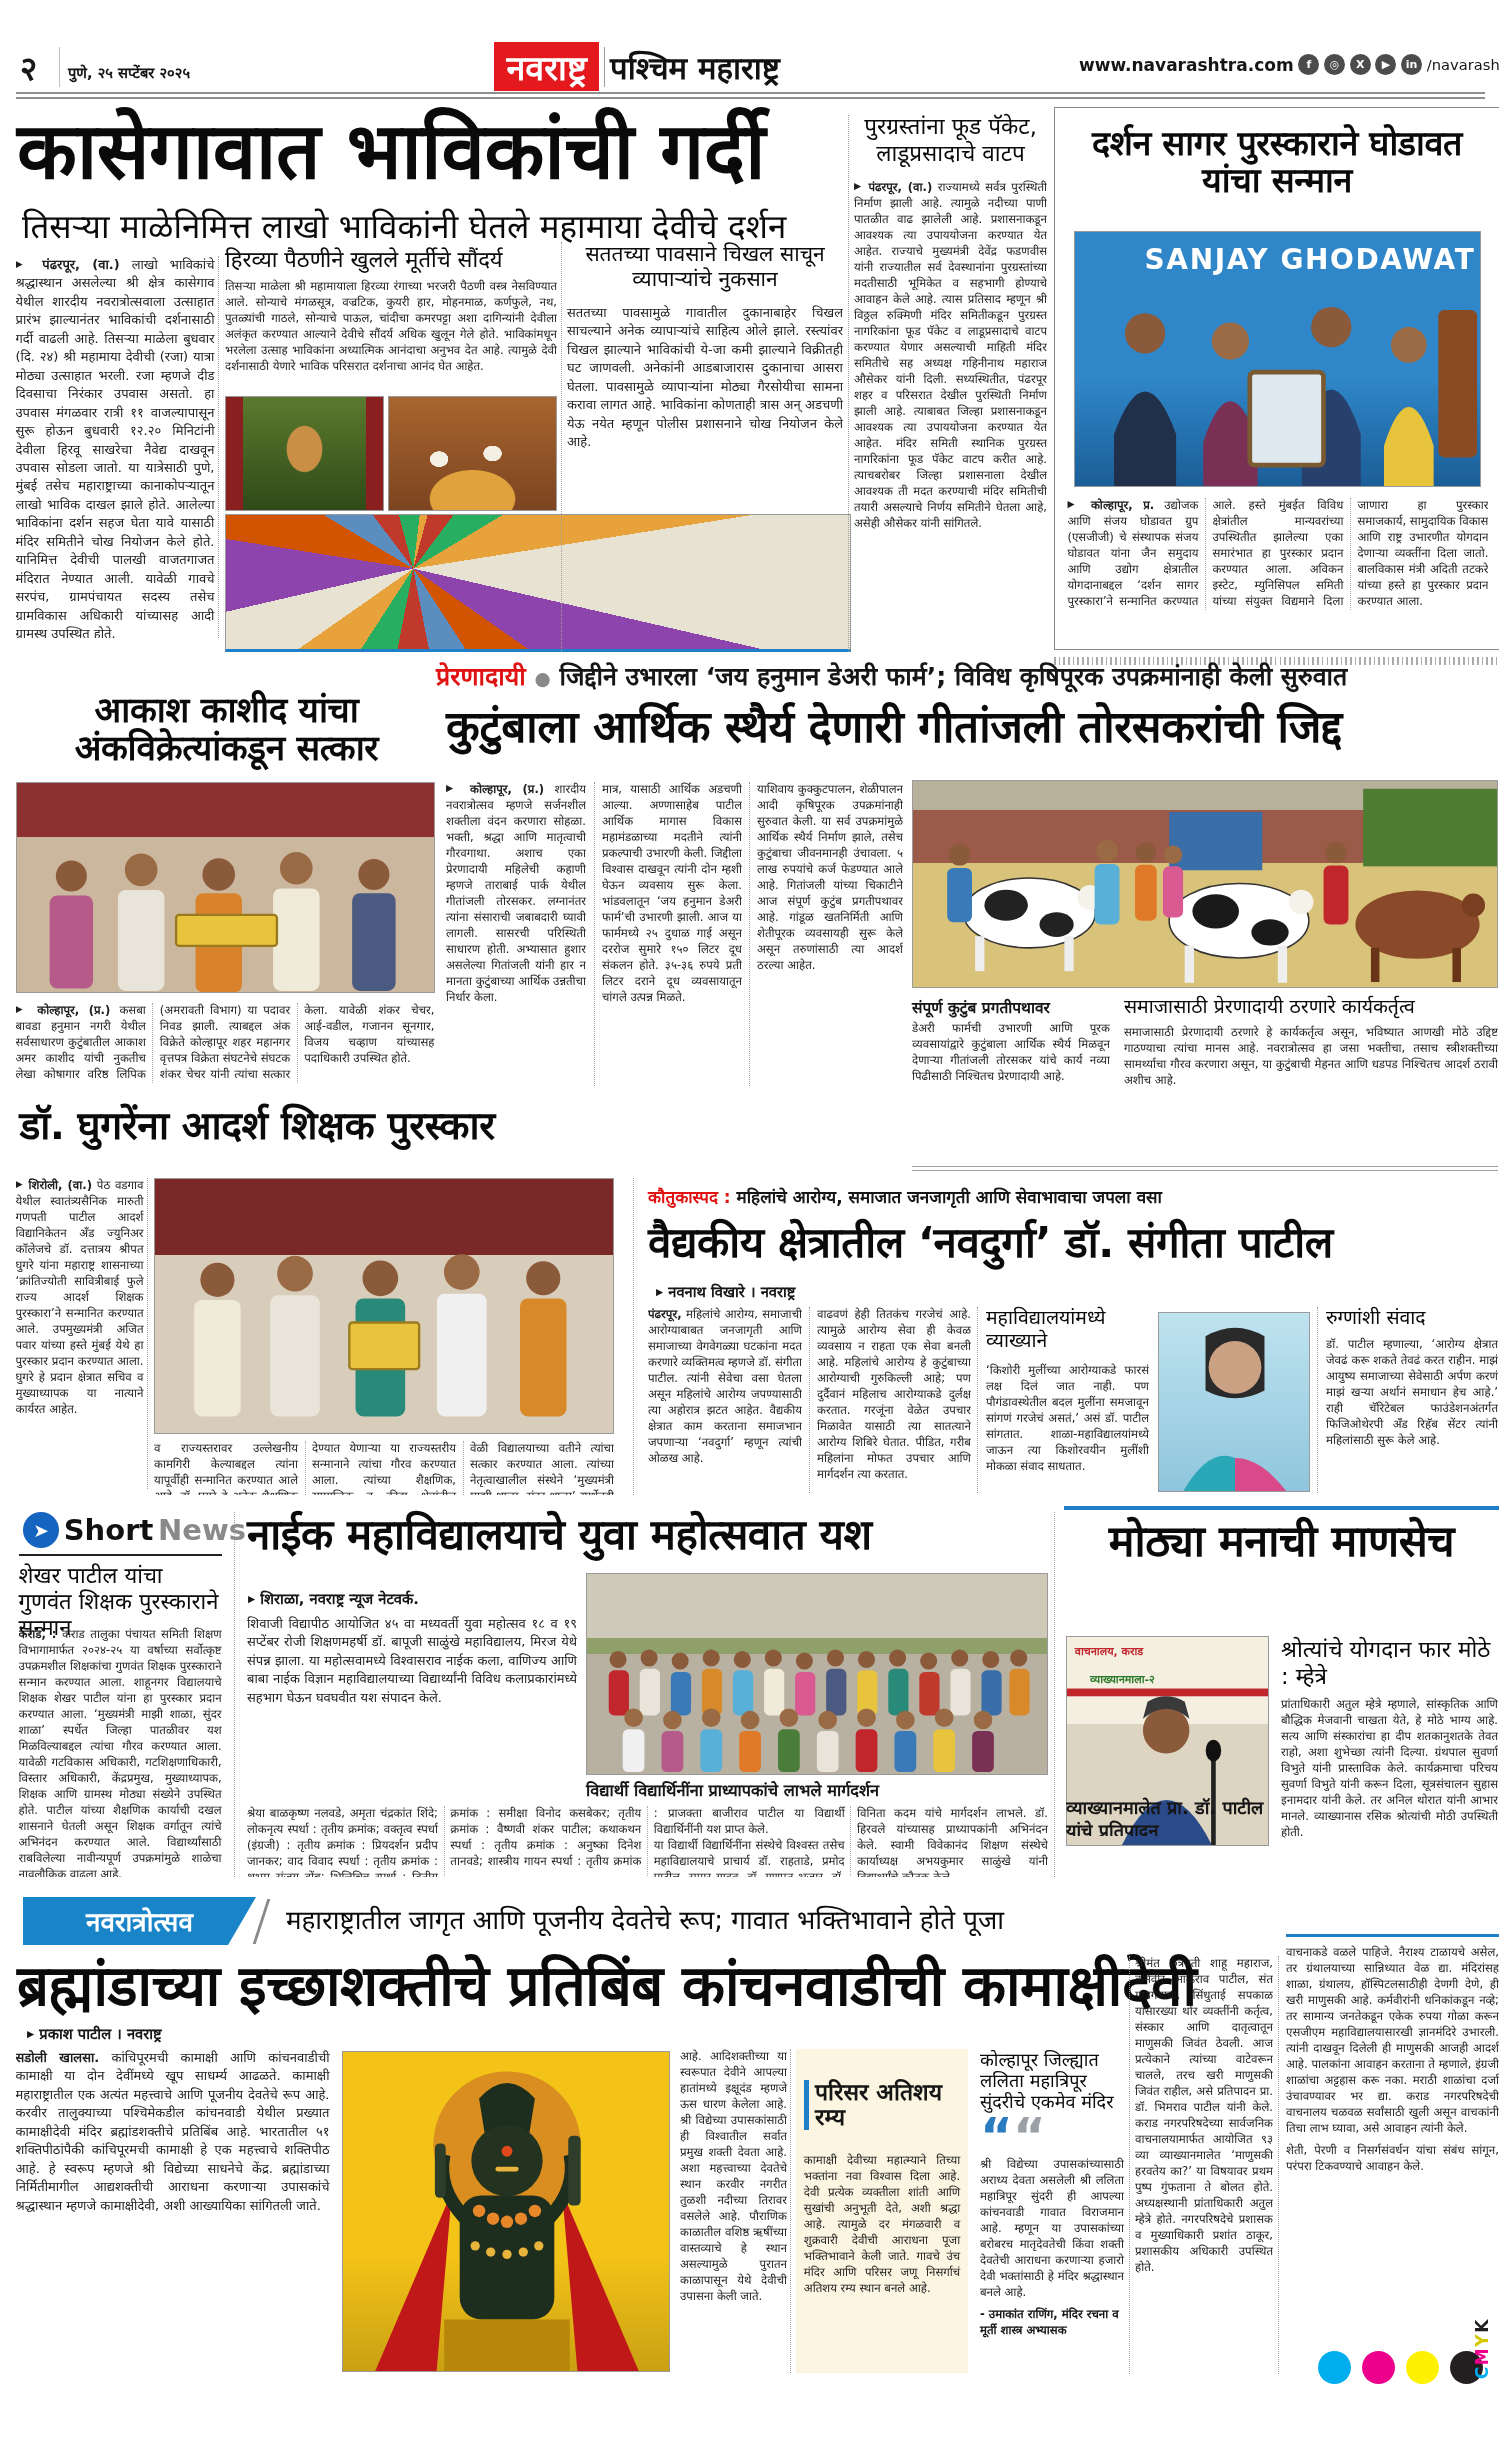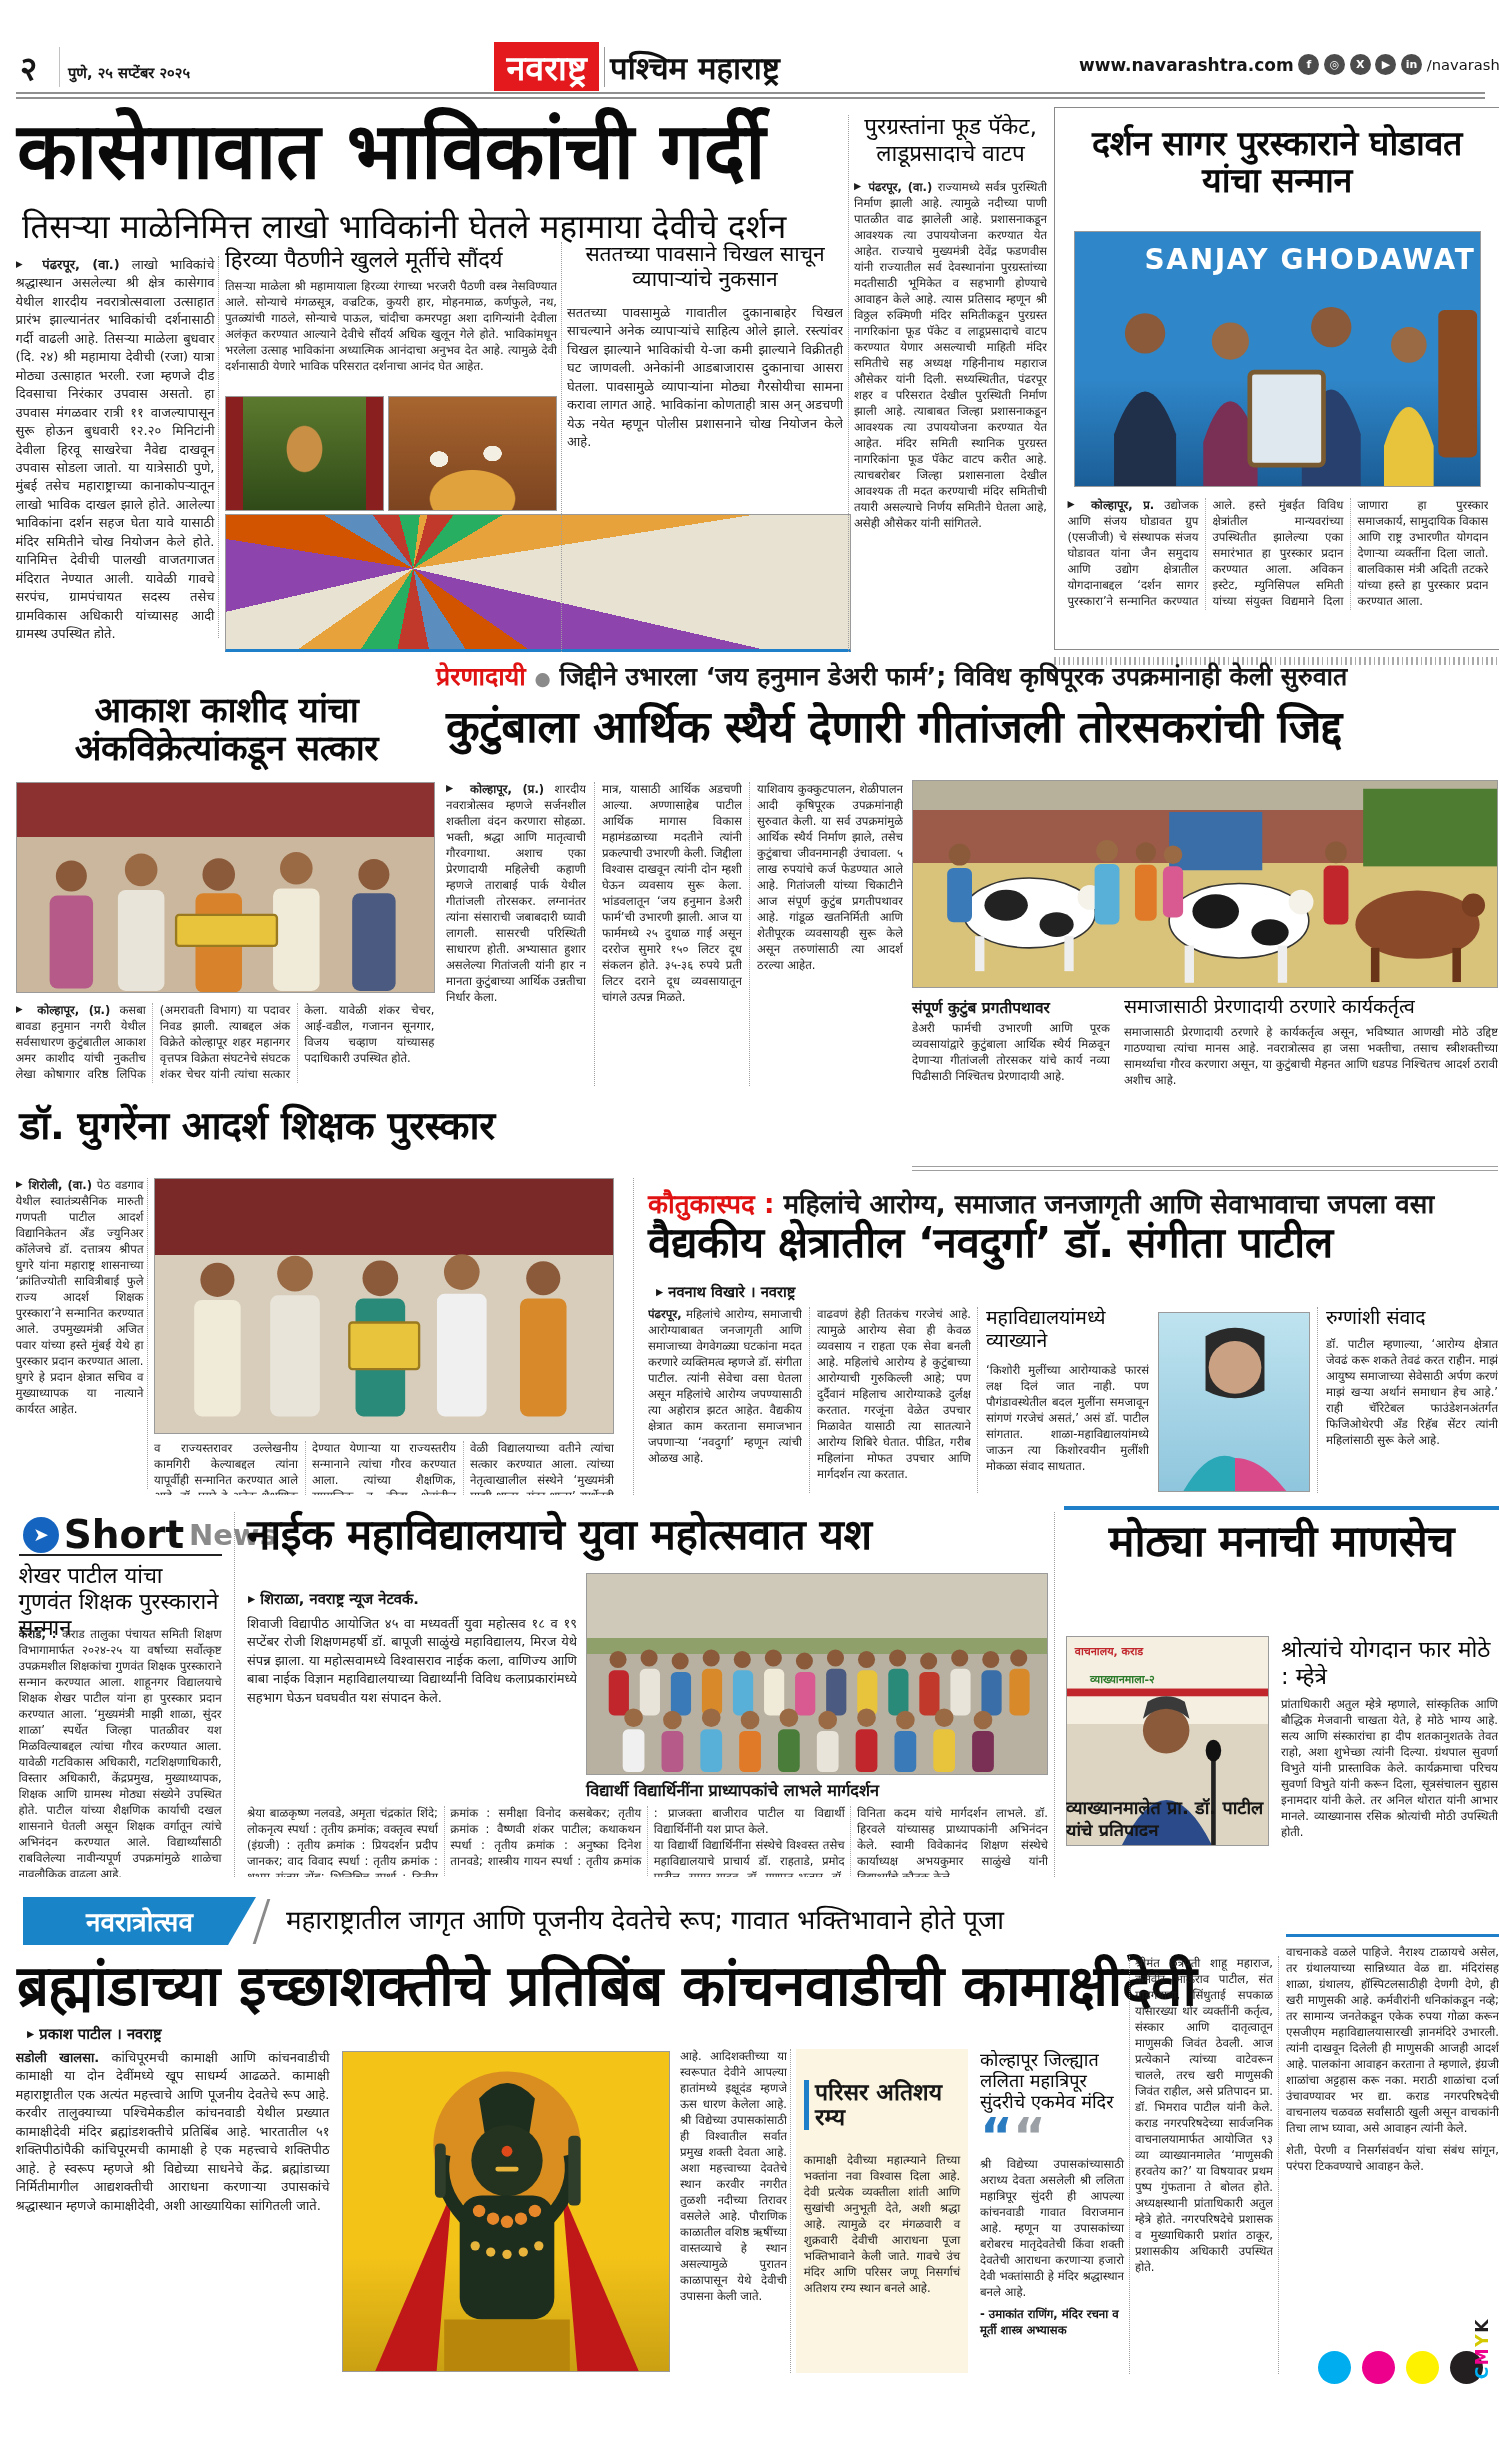--- a/index.html
+++ b/index.html
@@ -212,21 +212,21 @@
       <rect x="250" y="185" width="90" height="60" rx="4" fill="#e8c33c" stroke="#9a7a20" stroke-width="3"></rect>
     </svg>
   </div>
   <div class="abs clip" style="left:154px;top:1441px;width:460px;height:54px">
     <div class="cols3">
         <p class="bt sm">व राज्यस्तरावर उल्लेखनीय कामगिरी केल्याबद्दल त्यांना यापूर्वीही सन्मानित करण्यात आले आहे. डॉ. घुगरे हे अनेक शैक्षणिक व क्रीडा संस्थांचे पदाधिकारी म्हणून कार्यरत असून शासनाच्या वतीने देण्यात येणाऱ्या या राज्यस्तरीय सन्मानाने त्यांचा गौरव करण्यात आला. त्यांच्या शैक्षणिक, सामाजिक व क्रीडा क्षेत्रांतील योगदानाबद्दल विविध संस्थांनी त्यांचे अभिनंदन केले आहे. या वेळी विद्यालयाच्या वतीने त्यांचा सत्कार करण्यात आला. त्यांच्या नेतृत्वाखालील संस्थेने ‘मुख्यमंत्री माझी शाळा, सुंदर शाळा’ स्पर्धेतही जिल्हा स्तरावर यश मिळविले आहे.</p>
       </div>
   </div>
   <div class="vr" style="left:633px;top:1178px;height:317px"></div>
 
-  <div class="abs" style="left:648px;top:1185px;width:850px;font-size:26px;font-weight:800">
+  <div class="abs" style="left:648px;top:1185px;width:850px;font-size:17px;font-weight:800">
     <span class="redlbl">कौतुकास्पद :</span>
     <span>महिलांचे आरोग्य, समाजात जनजागृती आणि सेवाभावाचा जपला वसा</span>
   </div>
   <h2 class="abs hl" style="left:648px;top:1220px;width:850px;font-size:42px">वैद्यकीय क्षेत्रातील ‘नवदुर्गा’ डॉ. संगीता पाटील</h2>
   <div class="abs byl" style="left:656px;top:1281px;font-size:14.7px"><span class="arr">▶</span> <span>नवनाथ विखारे । नवराष्ट्र</span></div>
   <div class="abs clip" style="left:648px;top:1307px;width:154px;height:186px">
     <p class="bt sm"><b class="byl">पंढरपूर,</b> <span>महिलांचे आरोग्य, समाजाची आरोग्याबाबत जनजागृती आणि समाजाच्या वेगवेगळ्या घटकांना मदत करणारे व्यक्तिमत्व म्हणजे डॉ. संगीता पाटील. त्यांनी सेवेचा वसा घेतला असून महिलांचे आरोग्य जपण्यासाठी त्या अहोरात्र झटत आहेत. वैद्यकीय क्षेत्रात काम करताना समाजभान जपणाऱ्या ‘नवदुर्गा’ म्हणून त्यांची ओळख आहे.</span></p>
   </div>
   <div class="vr" style="left:809px;top:1307px;height:186px"></div>
   <div class="abs clip" style="left:817px;top:1307px;width:154px;height:186px">
@@ -246,21 +246,21 @@
     </svg>
   </div>
   <div class="vr" style="left:1317px;top:1307px;height:186px"></div>
   <h3 class="abs subh" style="left:1326px;top:1307px;width:172px;font-size:19.4px">रुग्णांशी संवाद</h3>
   <div class="abs clip" style="left:1326px;top:1337px;width:172px;height:157px">
       <p class="bt sm">डॉ. पाटील म्हणाल्या, ‘आरोग्य क्षेत्रात जेवढं करू शकते तेवढं करत राहीन. माझं आयुष्य समाजाच्या सेवेसाठी अर्पण करणं माझं खऱ्या अर्थानं समाधान हेच आहे.’ राही चॅरिटेबल फाउंडेशनअंतर्गत फिजिओथेरपी अँड रिहॅब सेंटर त्यांनी महिलांसाठी सुरू केले आहे.</p>
     </div>
 
   <div class="abs icnrow" style="left:23px;top:1512px">
     <span style="width:36px;height:36px;border-radius:50%;background:#1565c0;color:#fff;display:flex;align-items:center;justify-content:center;font-size:18.6px">➤</span>
-    <span style="font-size:39px;font-weight:800;color:#111">Short</span>
+    <span style="font-size:29px;font-weight:800;color:#111">Short</span>
     <span style="font-size:29px;font-weight:800;color:#8a8a8a">News</span>
   </div>
   <div class="abs" style="left:18.6px;top:1554px;width:203px;border-top:2.3px solid #222"></div>
   <h3 class="abs subh" style="left:18.6px;top:1563px;width:203px;font-size:22px">शेखर पाटील यांचा गुणवंत शिक्षक पुरस्काराने सन्मान</h3>
   <div class="abs clip" style="left:18.6px;top:1627px;width:203px;height:250px">
     <p class="bt sm"><b class="byl">कराड, :</b> <span>कराड तालुका पंचायत समिती शिक्षण विभागामार्फत २०२४-२५ या वर्षाच्या सर्वोत्कृष्ट उपक्रमशील शिक्षकांचा गुणवंत शिक्षक पुरस्काराने सन्मान करण्यात आला. शाहूनगर विद्यालयाचे शिक्षक शेखर पाटील यांना हा पुरस्कार प्रदान करण्यात आला. ‘मुख्यमंत्री माझी शाळा, सुंदर शाळा’ स्पर्धेत जिल्हा पातळीवर यश मिळविल्याबद्दल त्यांचा गौरव करण्यात आला. यावेळी गटविकास अधिकारी, गटशिक्षणाधिकारी, विस्तार अधिकारी, केंद्रप्रमुख, मुख्याध्यापक, शिक्षक आणि ग्रामस्थ मोठ्या संख्येने उपस्थित होते. पाटील यांच्या शैक्षणिक कार्याची दखल शासनाने घेतली असून शिक्षक वर्गातून त्यांचे अभिनंदन करण्यात आले. विद्यार्थ्यांसाठी राबविलेल्या नावीन्यपूर्ण उपक्रमांमुळे शाळेचा नावलौकिक वाढला आहे.</span></p>
   </div>
   <div class="vr" style="left:234px;top:1512px;height:365px"></div>
 
   <h2 class="abs hl" style="left:247px;top:1512px;width:803px;font-size:42px">नाईक महाविद्यालयाचे युवा महोत्सवात यश</h2>

